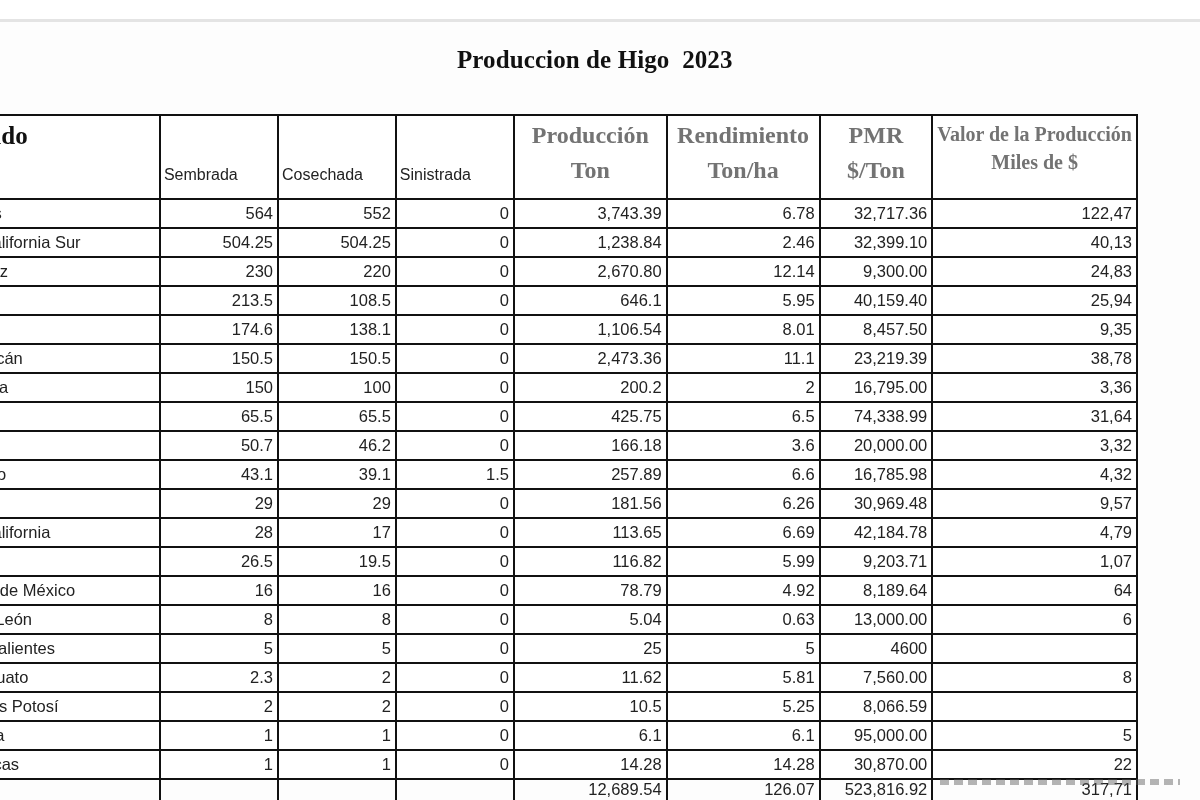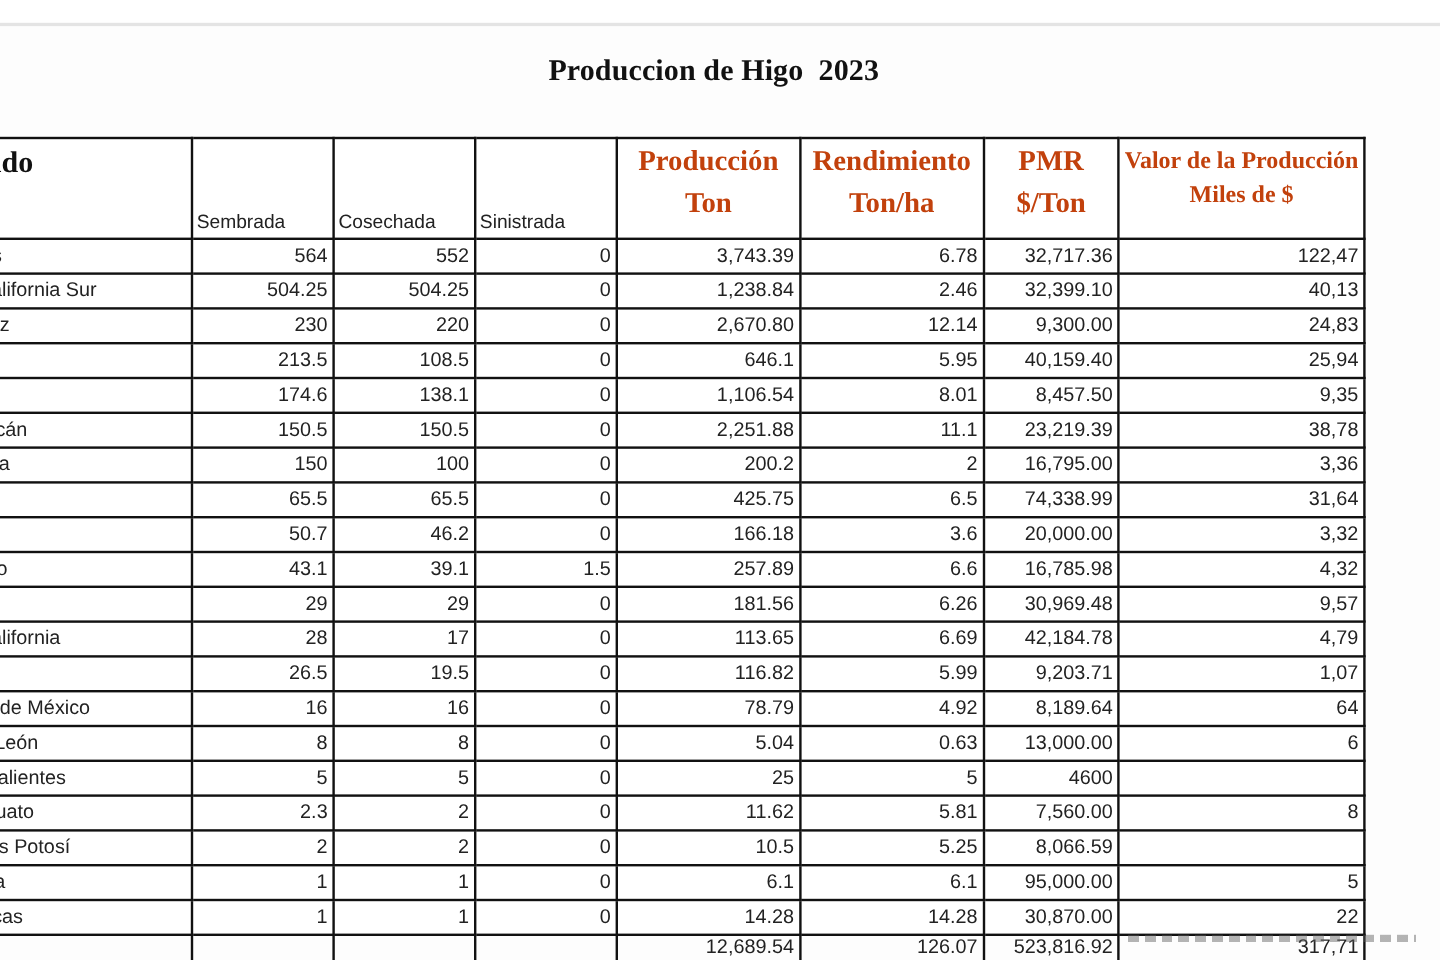--- a/index.html
+++ b/index.html
@@ -60,21 +60,21 @@
     }
     .hdr th {
       height: 84px;
       vertical-align: top;
       background: #ffffff;
     }
     .hdr .serif-head {
       font-family: "Liberation Serif", serif;
       font-weight: bold;
       font-size: 24px;
-      color: #c2410c;
+      color: #737373;
       text-align: center;
       line-height: 35px;
       padding-top: 2px;
     }
     .hdr .serif-head.small {
       font-size: 20px;
       line-height: 28px;
       padding-top: 4px;
     }
     .hdr .estado-head {
@@ -86,21 +86,21 @@
       padding-left: 14px;
       padding-top: 6px;
     }
     .hdr .sans-sub {
       font-family: "Liberation Sans", sans-serif;
       font-weight: normal;
       font-size: 16px;
       color: #222;
       text-align: left;
       vertical-align: bottom;
-      padding-bottom: 3px;
+      padding-bottom: 14px;
       padding-left: 3px;
     }
     .row td {
       height: 29px;
       font-family: "Liberation Sans", sans-serif;
       font-size: 16.5px;
       color: #222;
       text-align: right;
       background: #ffffff;
       vertical-align: middle;
@@ -221,21 +221,21 @@
             <td>1,106.54</td>
             <td>8.01</td>
             <td>8,457.50</td>
             <td>9,35</td>
           </tr>
           <tr class="row">
             <td class="name">Michoacán</td>
             <td>150.5</td>
             <td>150.5</td>
             <td>0</td>
-            <td>2,251.88</td>
+            <td>2,473.36</td>
             <td>11.1</td>
             <td>23,219.39</td>
             <td>38,78</td>
           </tr>
           <tr class="row">
             <td class="name">Coahuila</td>
             <td>150</td>
             <td>100</td>
             <td>0</td>
             <td>200.2</td>

